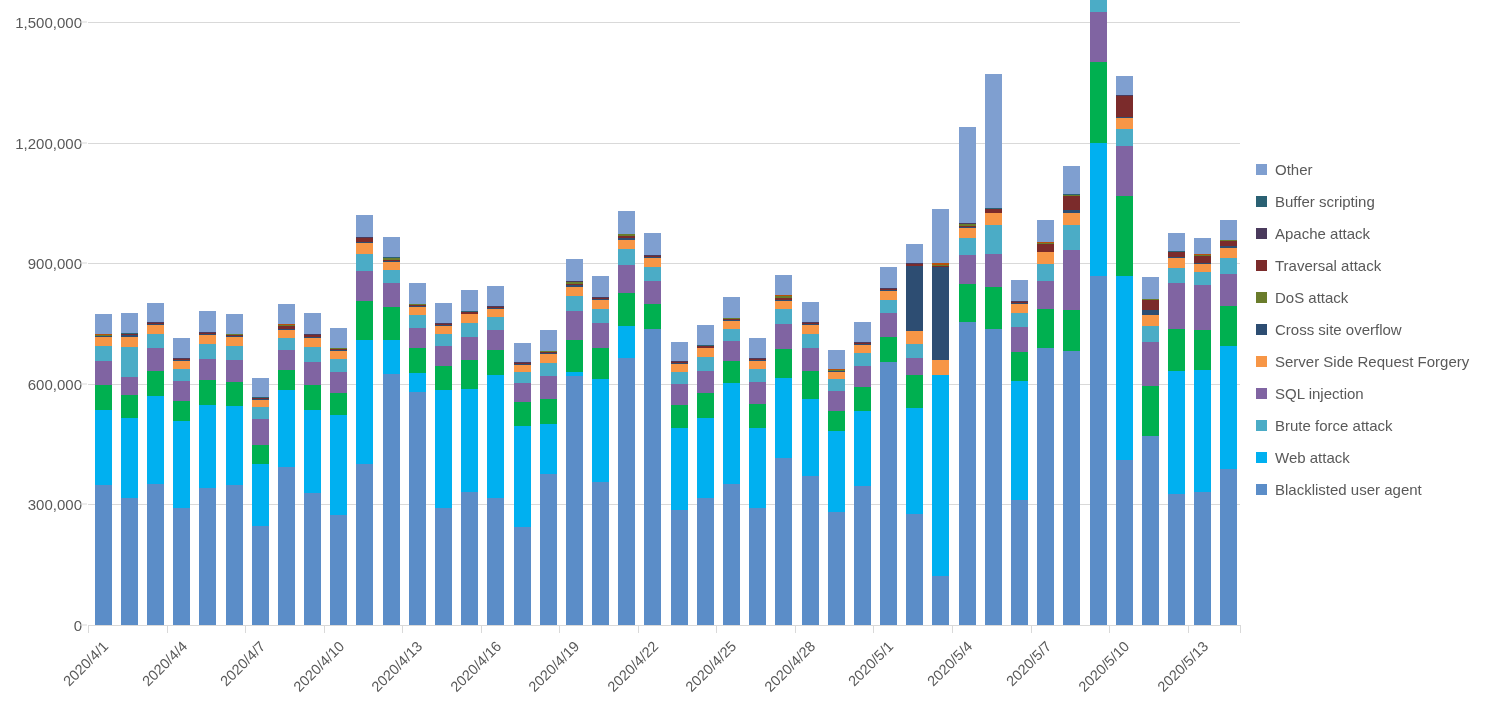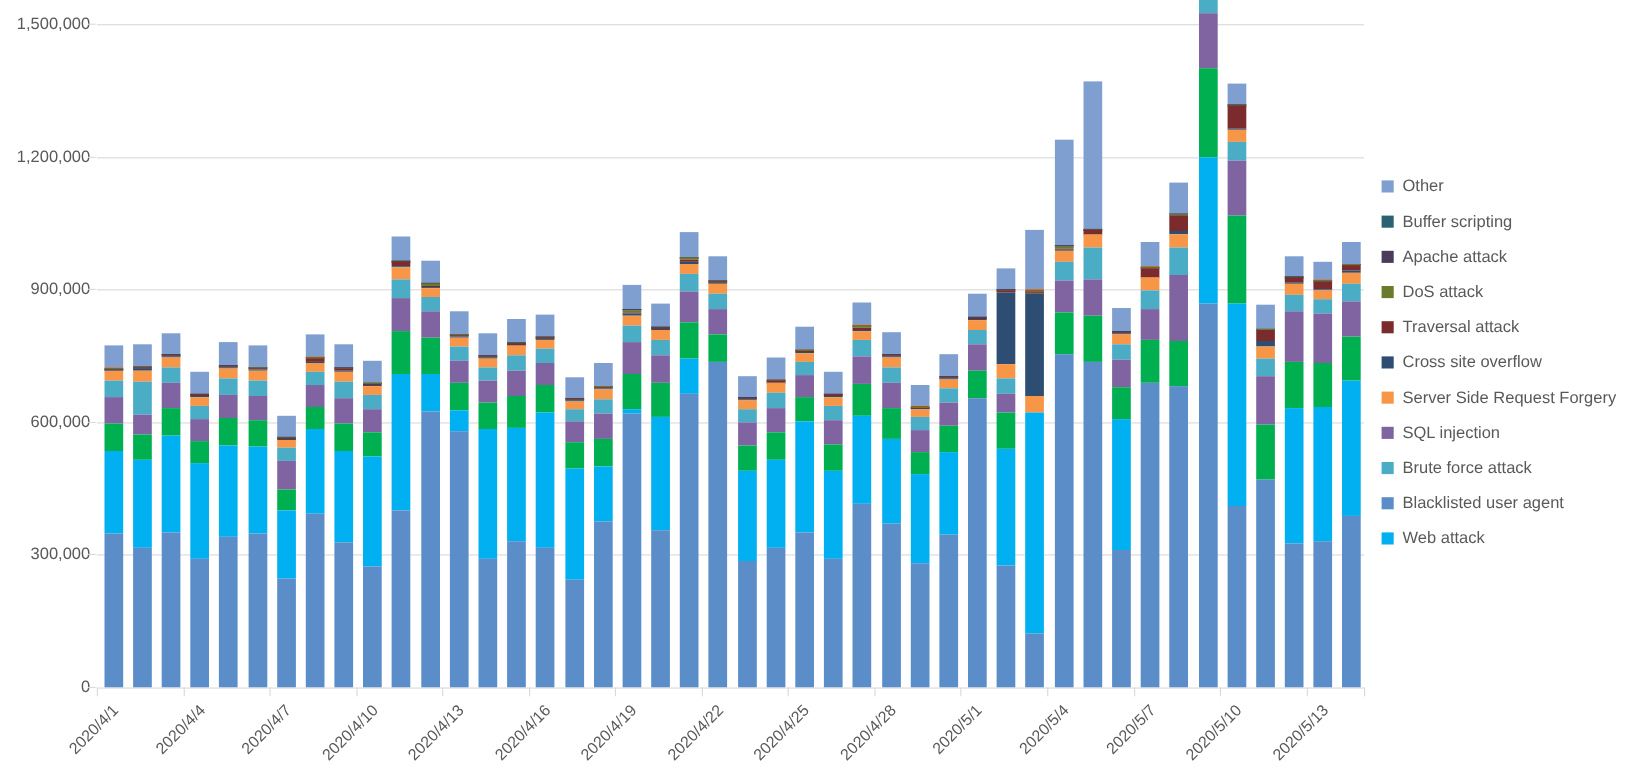--- a/index.html
+++ b/index.html
@@ -832,46 +832,46 @@
       </div>
       <div class="legend-item">
         <span class="legend-swatch" style="background: rgb(42, 97, 115);"></span>
         <span class="legend-label">Buffer scripting</span>
       </div>
       <div class="legend-item">
         <span class="legend-swatch" style="background: rgb(74, 58, 92);"></span>
         <span class="legend-label">Apache attack</span>
       </div>
       <div class="legend-item">
+        <span class="legend-swatch" style="background: rgb(123, 43, 43);"></span>
+        <span class="legend-label">Traversal attack</span>
+      </div>
+      <div class="legend-item">
         <span class="legend-swatch" style="background: rgb(106, 124, 43);"></span>
         <span class="legend-label">DoS attack</span>
       </div>
       <div class="legend-item">
-        <span class="legend-swatch" style="background: rgb(123, 43, 43);"></span>
-        <span class="legend-label">Traversal attack</span>
-      </div>
-      <div class="legend-item">
         <span class="legend-swatch" style="background: rgb(45, 77, 114);"></span>
         <span class="legend-label">Cross site overflow</span>
       </div>
       <div class="legend-item">
         <span class="legend-swatch" style="background: rgb(247, 150, 70);"></span>
         <span class="legend-label">Server Side Request Forgery</span>
       </div>
       <div class="legend-item">
         <span class="legend-swatch" style="background: rgb(128, 100, 162);"></span>
         <span class="legend-label">SQL injection</span>
       </div>
       <div class="legend-item">
         <span class="legend-swatch" style="background: rgb(75, 172, 198);"></span>
         <span class="legend-label">Brute force attack</span>
       </div>
       <div class="legend-item">
+        <span class="legend-swatch" style="background: rgb(0, 176, 240);"></span>
+        <span class="legend-label">Web attack</span>
+      </div>
+      <div class="legend-item">
         <span class="legend-swatch" style="background: rgb(91, 141, 200);"></span>
         <span class="legend-label">Blacklisted user agent</span>
       </div>
-      <div class="legend-item">
-        <span class="legend-swatch" style="background: rgb(0, 176, 240);"></span>
-        <span class="legend-label">Web attack</span>
-      </div>
     </div>
 
 </div>
 
 </body></html>

